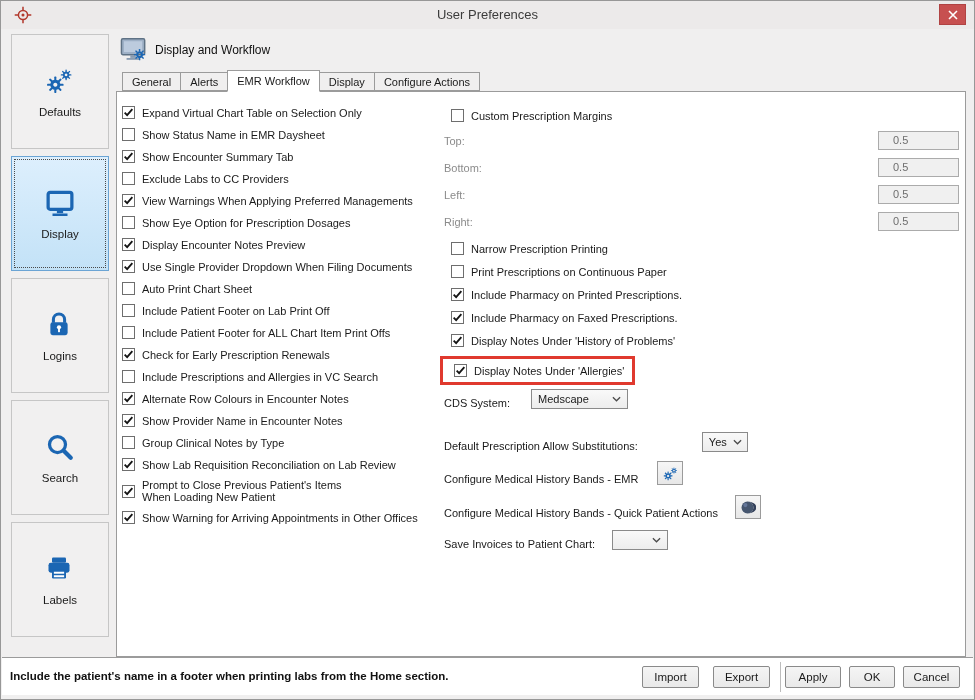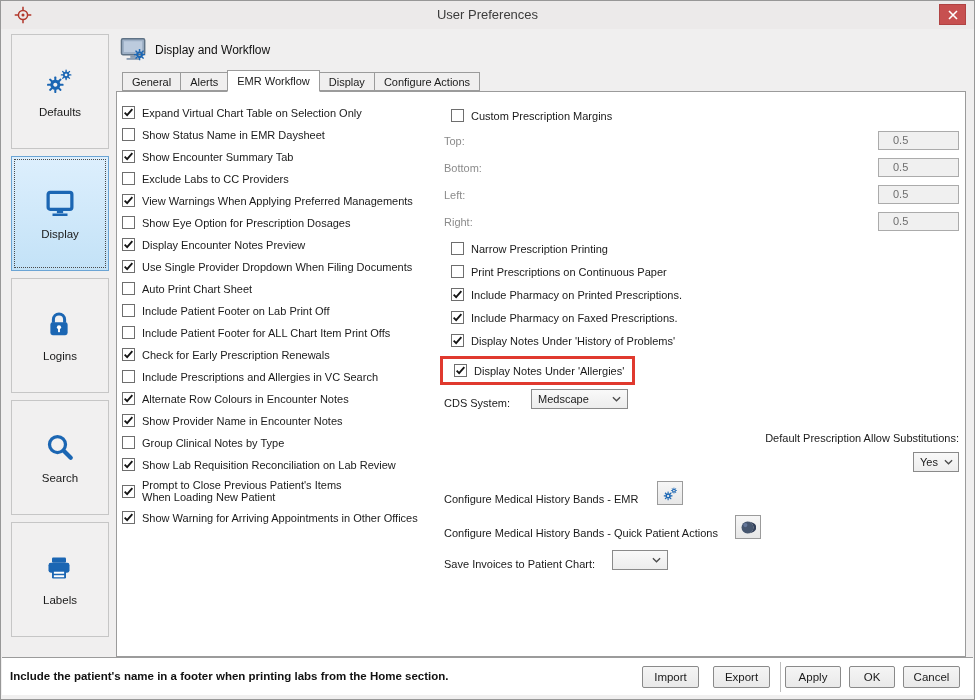--- a/index.html
+++ b/index.html
@@ -82,21 +82,21 @@
   }
   .dropdown .chev { width:9px; height:6px; margin-left:6px; flex-shrink:0; }
   .icon-btn {
     width:26px; height:24px; background:linear-gradient(#f6f6f6,#e7e7e7); border:1px solid #9b9b9b;
     display:flex; align-items:center; justify-content:center; cursor:pointer; flex-shrink:0;
   }
   .icon-btn svg { width:17px; height:17px; }
   
   .row-cds { margin-top:1px; }
   .row-cds .dropdown { width:97px; margin-left:13px; }
-  .row-subs { margin-top:23px;flex-direction:column; }
+  .row-subs { margin-top:23px; }
   .row-subs .dropdown { width:46px; margin-left:56px; }
   .row-cfg1 { margin-top:8px; }
   .row-cfg1 .icon-btn { margin-left:11px; color:#1b66b3; }
   .row-cfg2 { margin-top:10px; }
   .row-cfg2 .icon-btn { margin-left:9px; }
   .row-save { margin-top:11px; }
   .row-save .dropdown { width:56px; margin-left:9px; }
   
   .footer {
     position:absolute; left:1px; right:1px; top:656px; height:38px;

